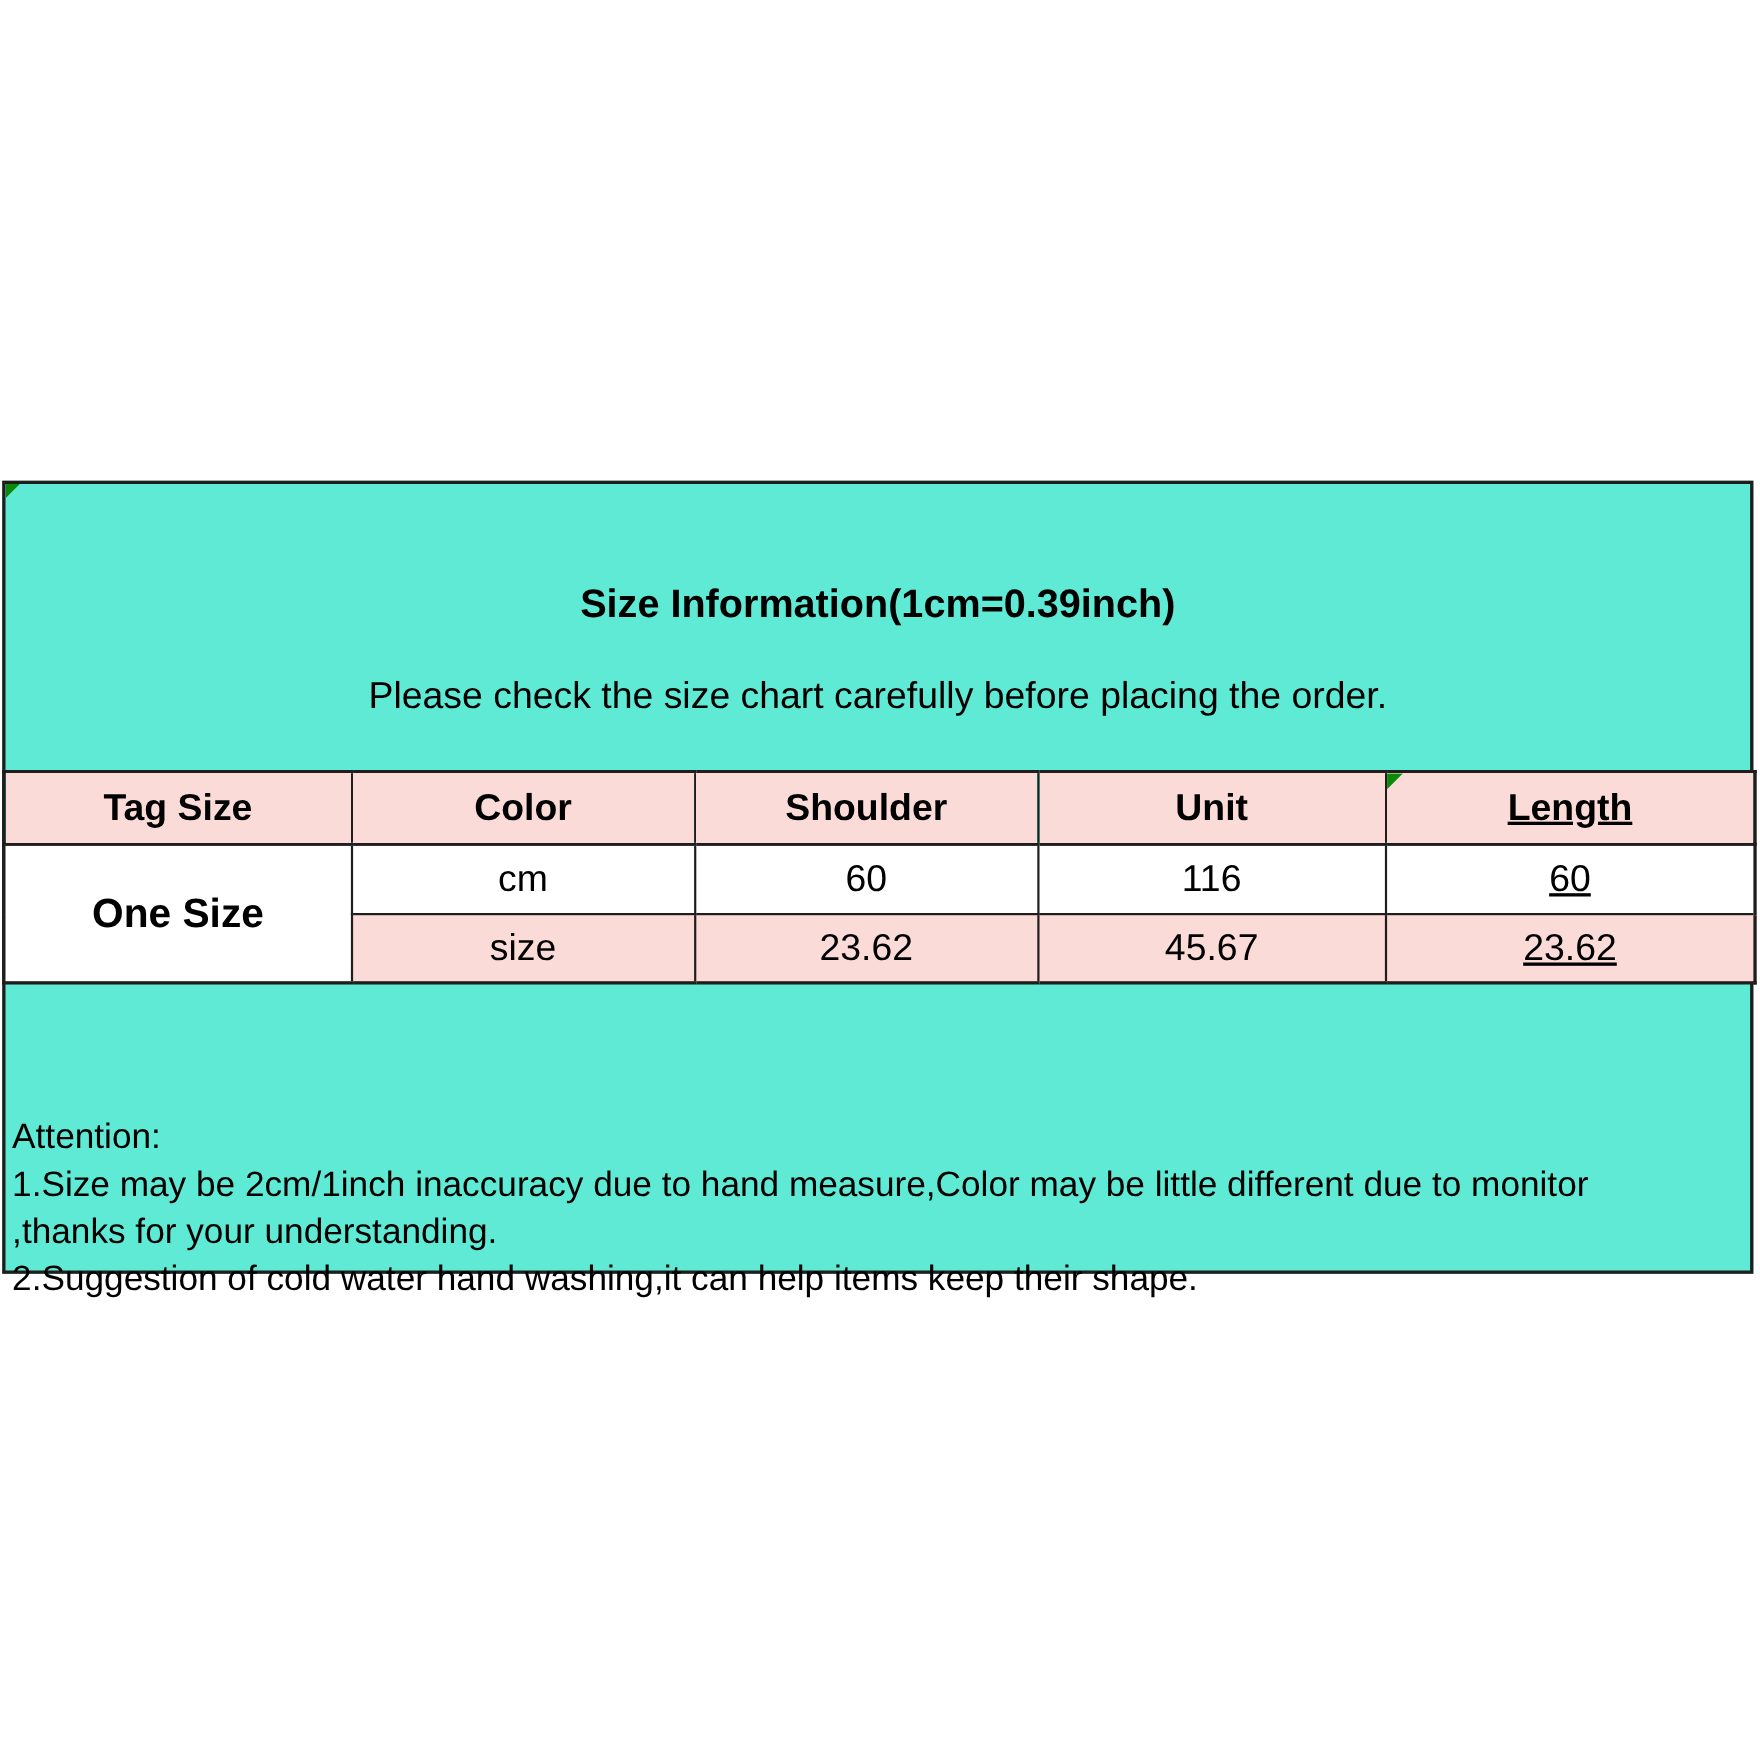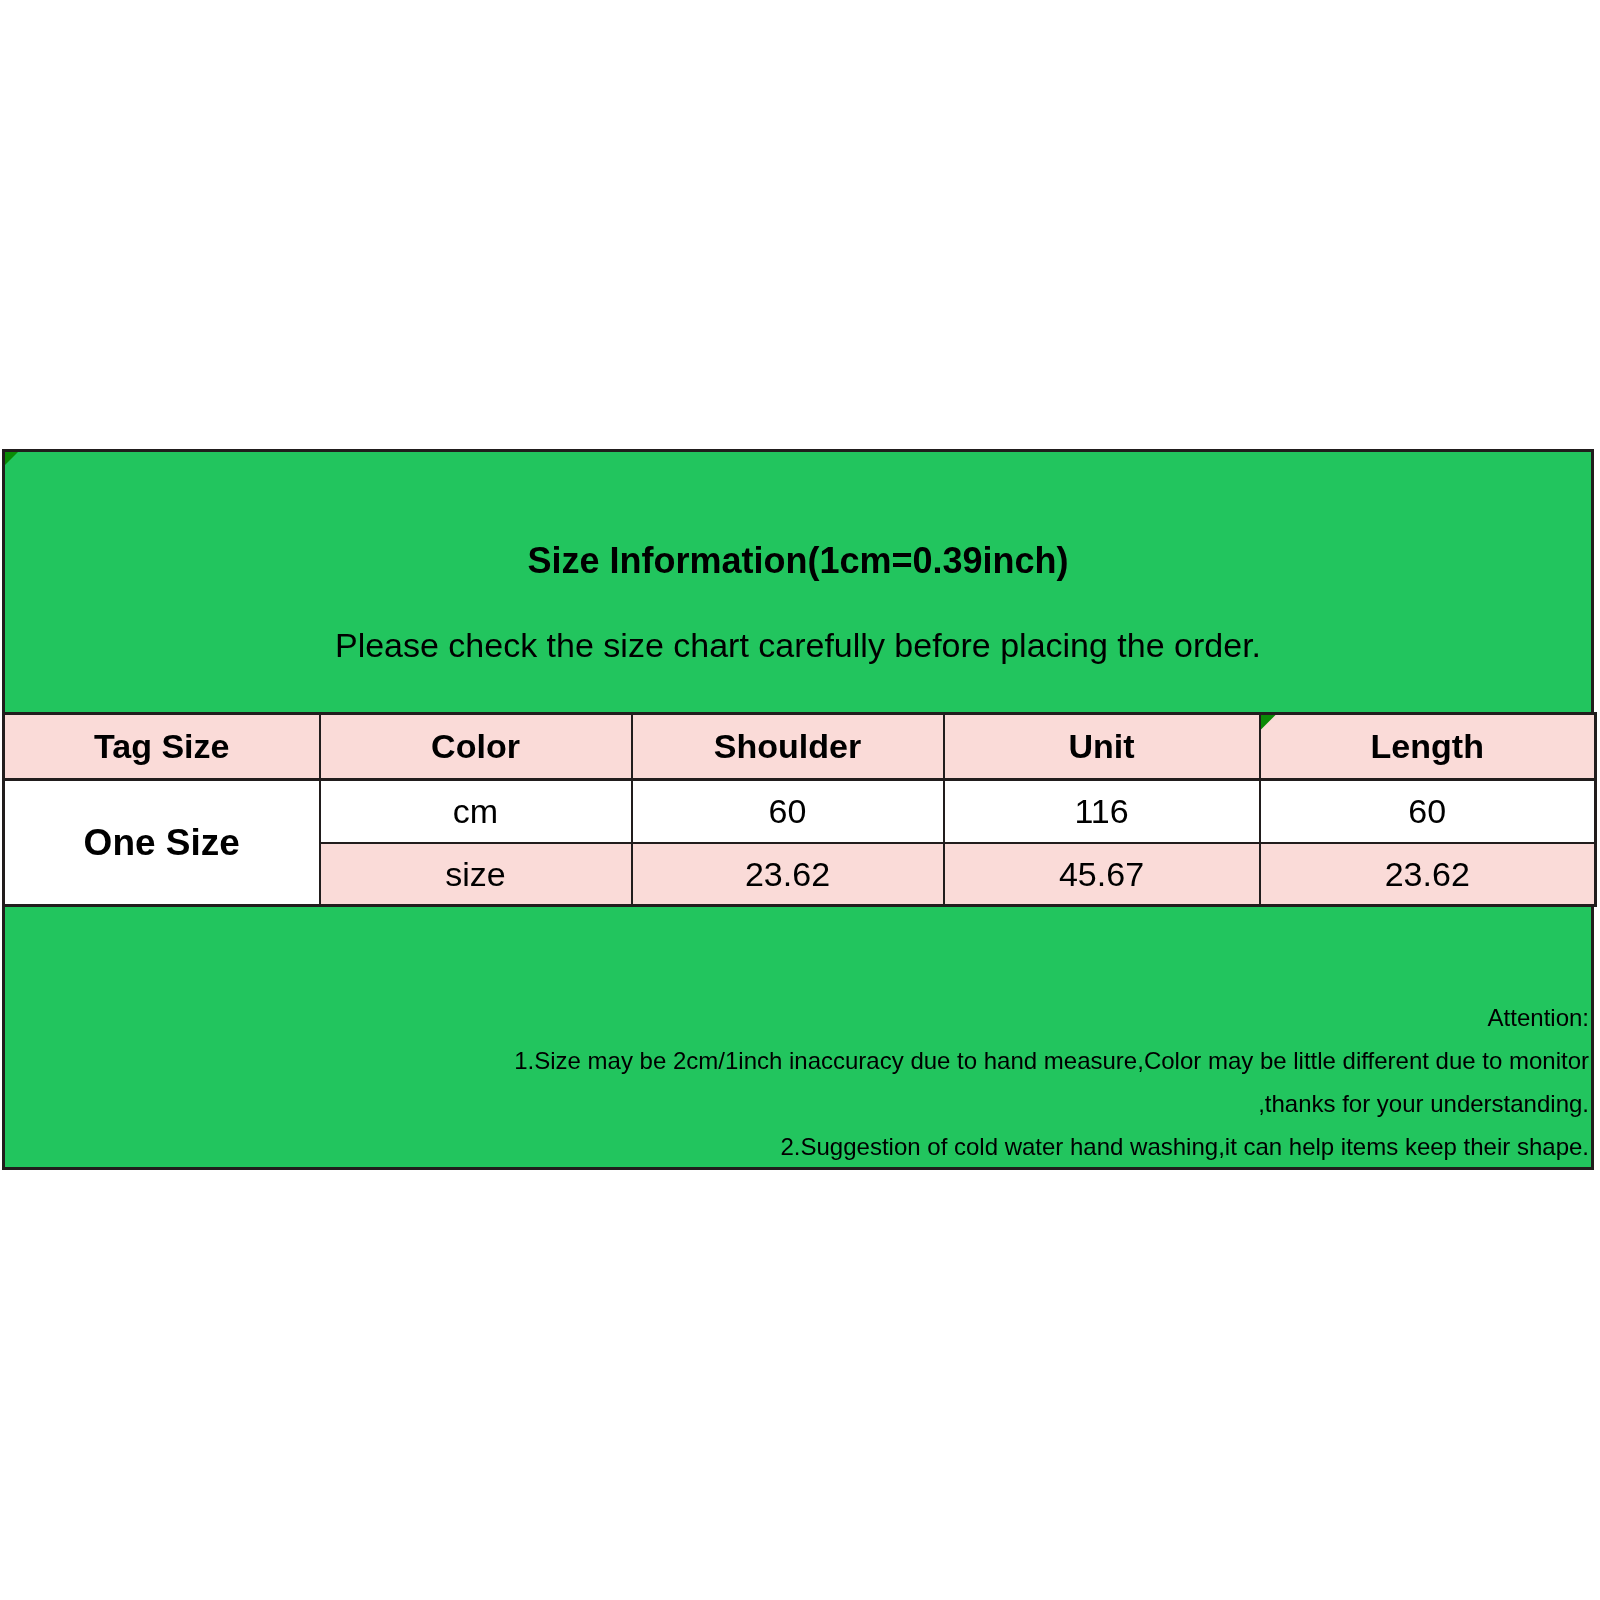--- a/index.html
+++ b/index.html
@@ -11,23 +11,22 @@
     font-family: "Liberation Sans", sans-serif;
     color: #000000;
     overflow: hidden;
   }
   .panel {
     position: absolute;
     left: 2px;
     top: 437px;
     width: 1586px;
     height: 715px;
-    background: #22c55e;
+    background: #5eead4;
     border: 3px solid #211d1d;
-    margin-top: 12px;
   }
   .corner-tri {
     position: absolute;
     left: 0;
     top: 0;
     width: 13px;
     height: 13px;
     background: #0a8a06;
     clip-path: polygon(0 0, 100% 0, 0 100%);
   }
@@ -84,39 +83,38 @@
   }
   .size-table tr.row-cm td { height: 61px; }
   .size-table tr.row-inch td { height: 60px; background: #fadbd8; }
   .size-table td.tag-cell {
     background: #ffffff;
     font-weight: bold;
     font-size: 37px;
     border-bottom-width: 3px;
   }
   .size-table .outer-l { border-left-width: 3px; }
-  .size-table .outer-r { border-right-width: 3px; }
+  .size-table .outer-r { border-right-width: 3px; text-decoration: underline; }
   .size-table tr.row-inch td { border-bottom-width: 3px; }
   .cell-tri {
     position: absolute;
     left: 0;
     top: 0;
     width: 15px;
     height: 15px;
     background: #0a8a06;
     clip-path: polygon(0 0, 100% 0, 0 100%);
   }
   .attention {
     position: absolute;
     left: 6px;
-    top: 544px;
+    top: 572px;
     width: 1578px;
-    font-size: 24px;
+    font-size: 32px;
     line-height: 43px;
-    text-align: right;
   }
   .attention p { margin: 0; white-space: nowrap; }
 </style>
 </head>
 <body>
 
 <div class="canvas">
   <section class="panel">
 
     <span class="corner-tri"></span>

